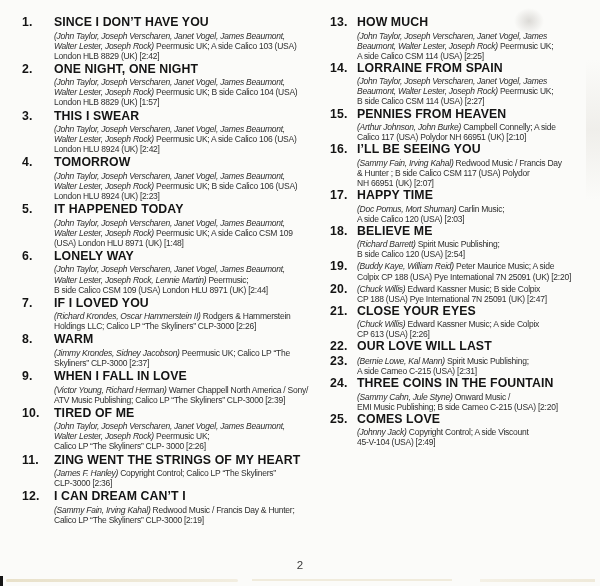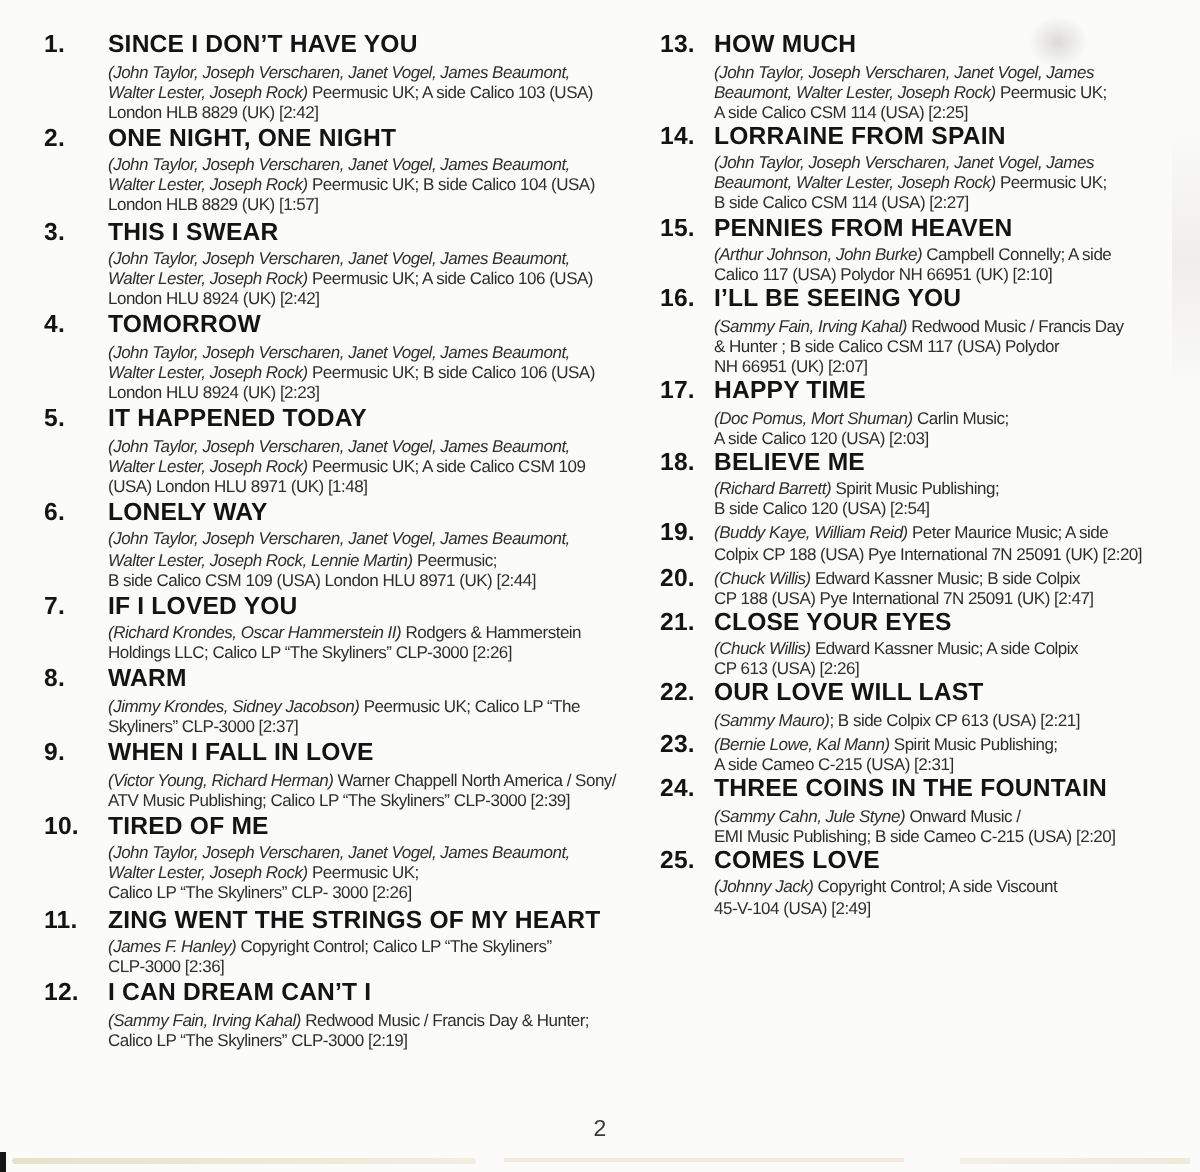--- a/index.html
+++ b/index.html
@@ -199,21 +199,20 @@
   <div class="track">
     <span class="t-num">21.</span>
     <span class="t-title">CLOSE YOUR EYES</span>
     <p class="t-credits"><i class="t-writers">(Chuck Willis)</i><span class="t-publishing"> Edward Kassner Music; A side Colpix
 CP 613 (USA) [2:26]</span></p>
   </div>
 
   <div class="track">
     <span class="t-num">22.</span>
     <span class="t-title">OUR LOVE WILL LAST</span>
-    <p class="t-credits"><i class="t-writers">(Sammy Mauro)</i><span class="t-publishing">; B side Colpix CP 613 (USA) [2:21]</span></p>
   </div>
 
   <div class="track">
     <span class="t-num">23.</span>
     <p class="t-credits"><i class="t-writers">(Bernie Lowe, Kal Mann)</i><span class="t-publishing"> Spirit Music Publishing;
 A side Cameo C-215 (USA) [2:31]</span></p>
   </div>
 
   <div class="track">
     <span class="t-num">24.</span>

